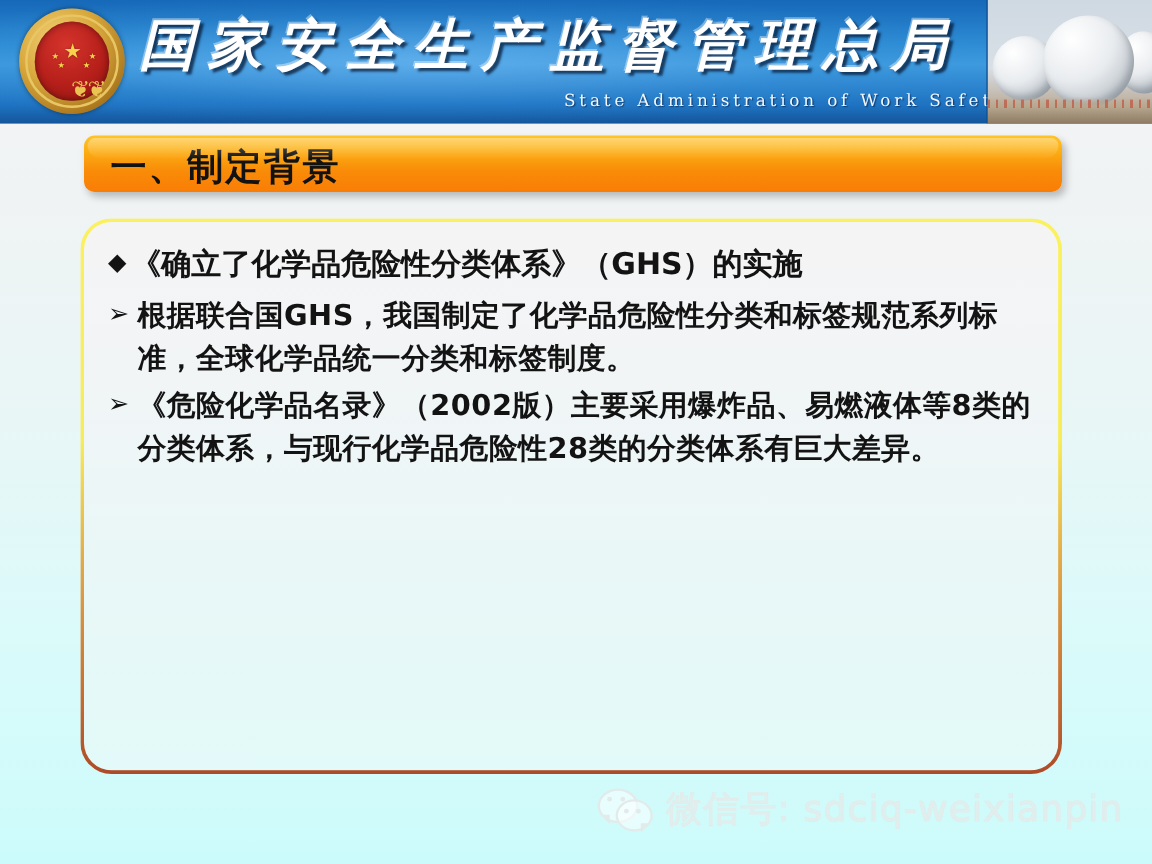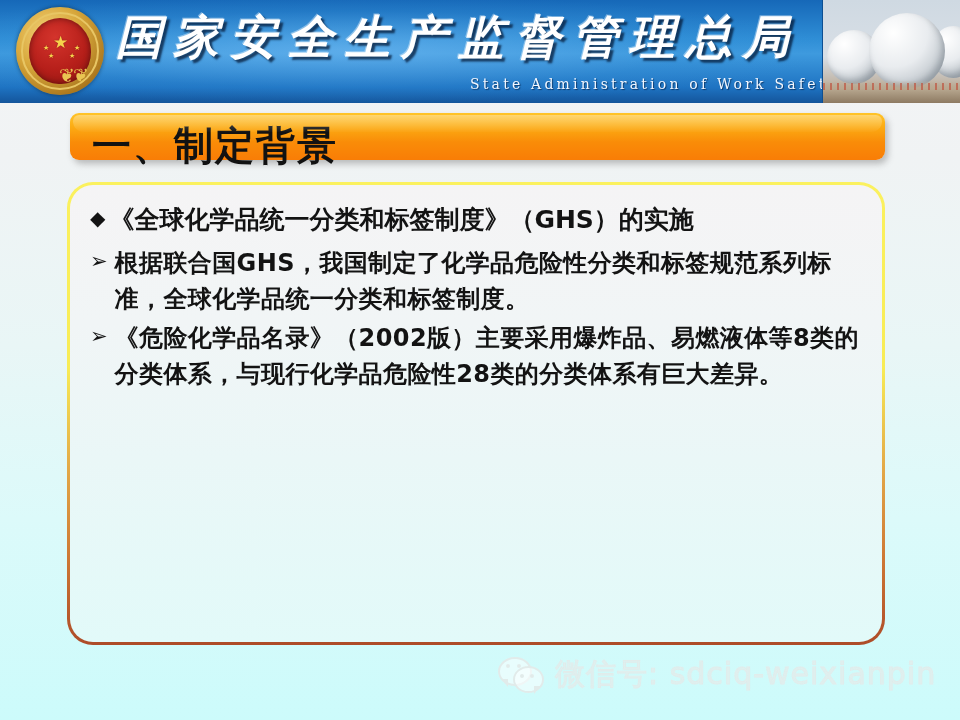--- a/index.html
+++ b/index.html
@@ -168,21 +168,21 @@
     left: 3px; top: 2px;
     width: 809px; height: 17px;
     border-radius: 8px 8px 14px 14px;
     background: linear-gradient(180deg, rgba(255,255,255,0.35) 0%, rgba(255,255,255,0.02) 100%);
     pointer-events: none;
   }
   .title-text {
     position: absolute;
     left: 22px;
     top: 6px;
-    font-size: 39px;
+    font-size: 30px;
     font-weight: bold;
     color: #121212;
     letter-spacing: 2px;
     white-space: nowrap;
     font-family: "DejaVu Sans", "Liberation Sans", sans-serif;
   }
 
   
   .content-box {
     position: absolute;
@@ -318,21 +318,21 @@
 
   <div class="title-bar">
     <div class="title-text">一、制定背景</div>
   </div>
 
   <div class="content-box">
     <div class="bullets">
 
       <div class="bullet lvl1">
         <span class="marker">◆</span>
-        <span class="btext">《全球化学品统一分类和标签制度》（GHS）的实施</span>
+        <span class="btext">《确立了化学品危险性分类体系》（GHS）的实施</span>
       </div>
 
       <div class="bullet lvl2">
         <span class="marker">➢</span>
         <span class="btext">根据联合国GHS，我国制定了化学品危险性分类和标签规范系列标准，全球化学品统一分类和标签制度。</span>
       </div>
 
       <div class="bullet lvl2">
         <span class="marker">➢</span>
         <span class="btext">《危险化学品名录》（2002版）主要采用爆炸品、易燃液体等8类的分类体系，与现行化学品危险性28类的分类体系有巨大差异。</span>

